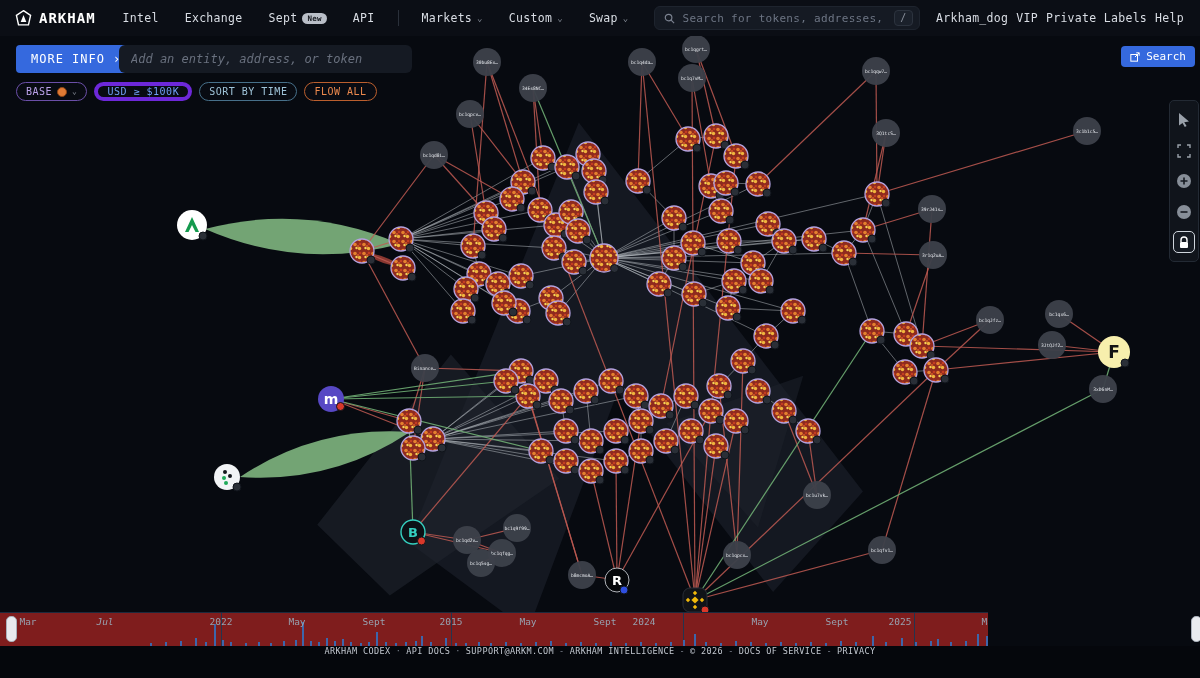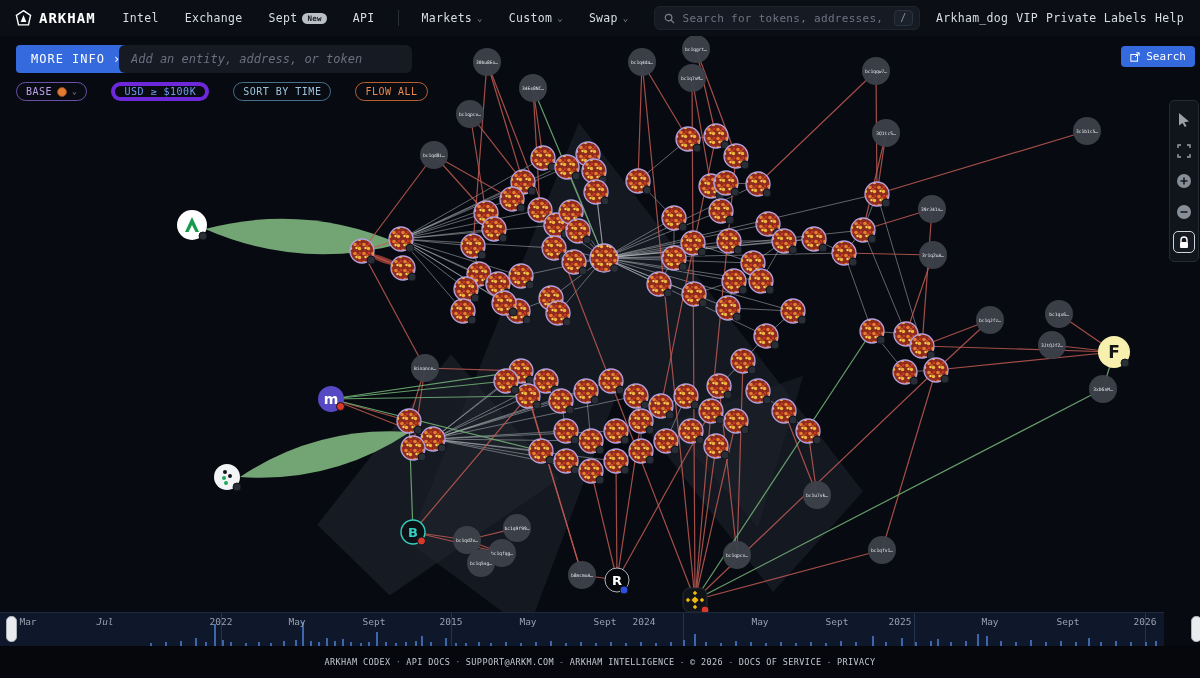--- a/index.html
+++ b/index.html
@@ -23,21 +23,21 @@
   .nav-right .nav-link { margin:0 2px; }
 
   
   .more-info { position:absolute; top:45px; left:16px; height:28px; z-index:20; background:#3569de; color:#fff;
                border:none; border-radius:4px; font-family:inherit; font-size:12px; letter-spacing:1px;
                padding:0 15px; cursor:pointer; display:flex; align-items:center; gap:8px; }
   .entity-input { position:absolute; top:45px; left:119px; width:293px; height:28px; z-index:20;
                   background:#151a23; border:none; border-radius:6px; color:#d5dae2; font-family:inherit;
                   font-size:12px; padding:0 12px;font-style:italic; }
   .entity-input::placeholder { color:#69707e; }
-  .pills { position:absolute; top:82px; left:16px; z-index:20; display:flex; gap:24px; }
+  .pills { position:absolute; top:82px; left:16px; z-index:20; display:flex; gap:7px; }
   .pill { height:19px; display:flex; align-items:center; gap:5px; border-radius:10px; padding:0 9px;
           font-size:10px; letter-spacing:.5px; cursor:pointer; background:rgba(10,13,20,.55); white-space:nowrap; }
   .pill-purple { border:1px solid #6b4fa8; color:#bba2ea; }
   .pill-blue   { border:4px solid #6d28d9; color:#6f9ff5; }
   .pill-steel  { border:1px solid #47708a; color:#9fc3d8; }
   .pill-orange { border:1px solid #bb5f2e; color:#ee8a4e; }
   .coin { width:10px; height:10px; border-radius:50%; background:#e07b35; border:1px solid #8d4516; display:inline-block; }
   .pill .caret { font-size:8px; }
   .share-btn { position:absolute; top:46px; right:5px; z-index:20; background:#3569de; color:#fff; border:none;
                border-radius:4px; height:21px; padding:0 9px; font-family:inherit; font-size:11px;
@@ -47,31 +47,31 @@
   .tool-rail { position:absolute; top:100px; right:1px; width:30px; height:162px; z-index:20;
                background:#10141b; border:1px solid #232a34; border-radius:5px;
                display:flex; flex-direction:column; align-items:center; justify-content:space-between; padding:8px 0; }
   .tool { width:22px; height:22px; display:flex; align-items:center; justify-content:center; cursor:pointer; }
   .tool.active { border:1px solid #cfd5dc; border-radius:5px; background:#161b23; }
 
   
   #graph { position:absolute; top:0; left:0; z-index:1; }
 
   
-  .timeline { position:absolute; top:612px; left:0; width:1164px; height:34px; background:#0f172a;
+  .timeline { position:absolute; top:612px; left:0; width:988px; height:34px; background:#7f1d1d;
               border-top:1px solid #1d2a3d; z-index:10; overflow:hidden;padding-left:21px; }
   .tl-label { position:absolute; top:3px; transform:translateX(-50%); font-size:9.5px; color:#97a2b0; }
   .tl-bar { position:absolute; bottom:0; width:2px; background:#3d66ab; }
   .tl-year { position:absolute; top:0; width:1px; height:34px; background:#24344e; }
   .tl-handle { position:absolute; top:616px; width:11px; height:26px; background:#e9ebef; border-radius:5px;
                border:1px solid #aab1bb; z-index:12; cursor:ew-resize; }
 
   
   .footer { position:absolute; top:646px; left:0; width:1200px; height:32px; background:#05070c; z-index:10;
-            display:flex; align-items:center; justify-content:center; }
+            display:flex; align-items:flex-start; justify-content:center; }
   .footer span { font-size:8.5px; letter-spacing:.4px; color:#c3c8d0; }
   .footer .sep { color:#7c838e; margin:0 5px; }
 </style>
 </head>
 <body>
 
 <svg id="graph" width="1200" height="678" viewBox="0 0 1200 678">
   <defs>
     <pattern id="speck" width="9" height="9" patternUnits="userSpaceOnUse">
       <rect width="9" height="9" fill="#8f2a1e"></rect>

